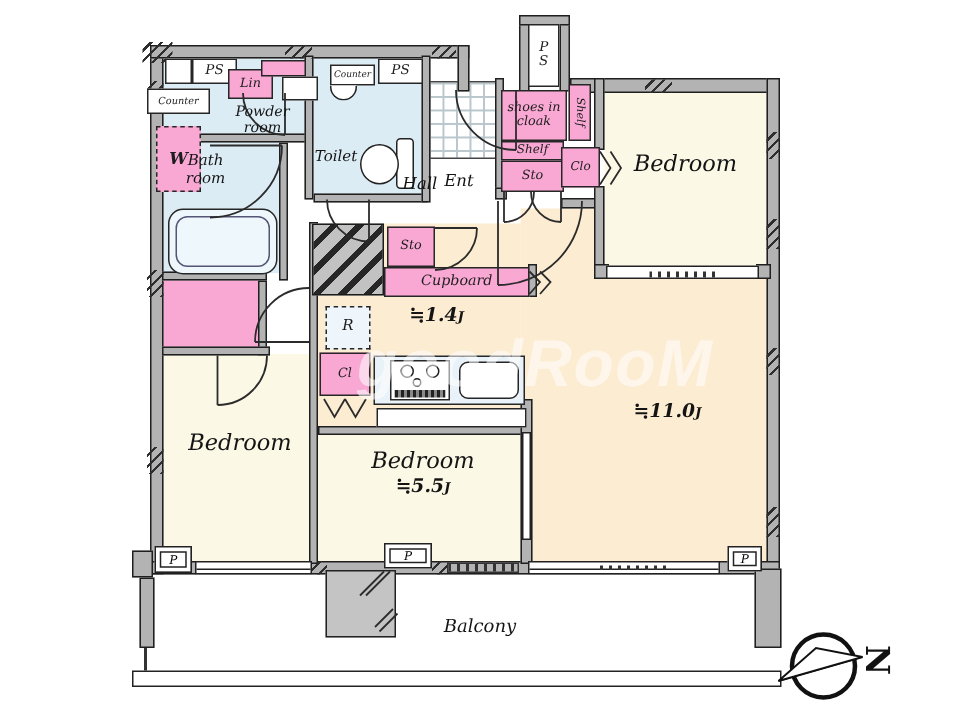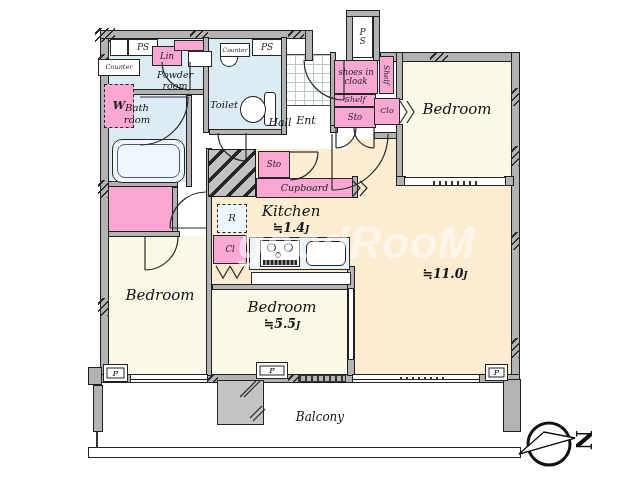--- a/index.html
+++ b/index.html
@@ -264,21 +264,20 @@
     <div class="name-lg">Bedroom</div>
   </div>
   <div class="abs lbl" style="left:217px;top:298px;width:130px;">
     <div class="name-lg">Bedroom</div>
     <div class="area-line"><span>≒5.5</span><span class="unit">J</span></div>
   </div>
   <div class="abs lbl" style="left:378px;top:266px;width:134px;">
     <div class="area-line"><span>≒11.0</span><span class="unit">J</span></div>
   </div>
   <div class="abs lbl" style="left:236px;top:202px;width:110px;">
-    <div class="name-lg">Kitchen</div>
     <div class="area-line"><span>≒1.4</span><span class="unit">J</span></div>
   </div>
   <div class="abs lbl" style="left:253px;top:116px;width:54px;font-size:11px;"><span>Hall</span></div>
   <div class="abs lbl" style="left:284px;top:114px;width:44px;font-size:11px;"><span>Ent</span></div>
   <div class="abs lbl" style="left:196px;top:99px;width:56px;font-size:10px;"><span>Toilet</span></div>
   <div class="abs lbl pre" style="left:108px;top:102px;width:58px;font-size:10px;"><span class="pre">Bath
 room</span></div>
   <div class="abs lbl pre" style="left:143px;top:69px;width:64px;font-size:9.5px;"><span class="pre">Powder
 room</span></div>
   <div class="abs lbl" style="left:283px;top:410px;width:74px;font-size:12px;"><span>Balcony</span></div>

